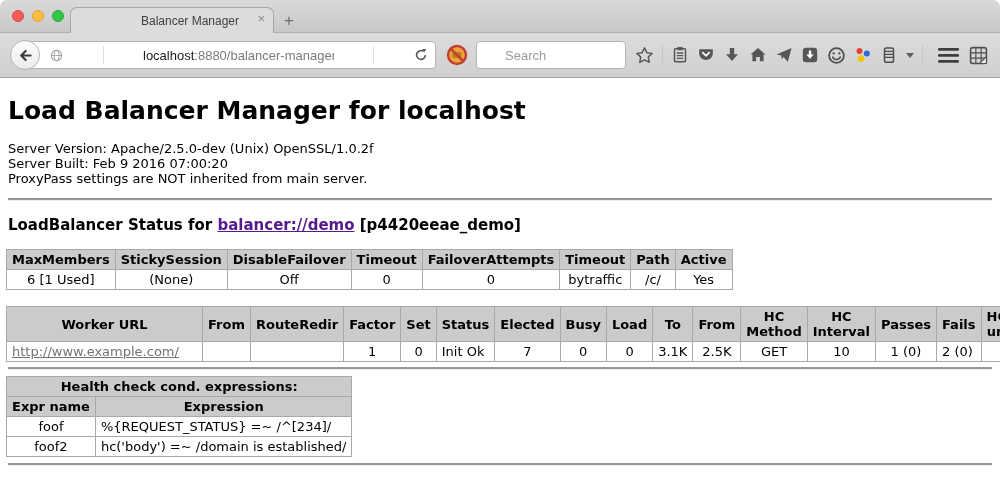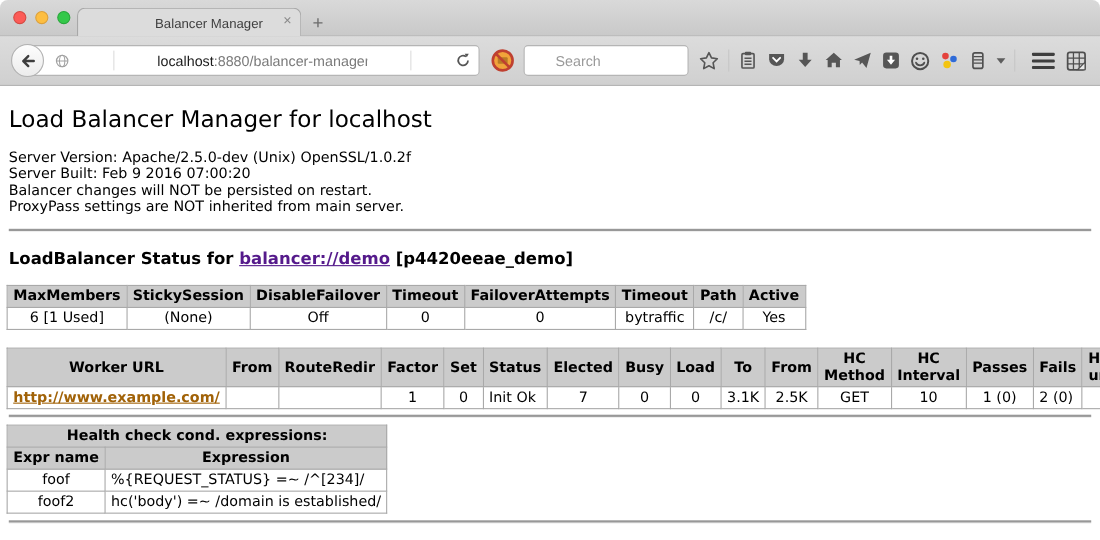--- a/index.html
+++ b/index.html
@@ -41,32 +41,32 @@
                      font-family:"Liberation Sans",sans-serif; background:transparent; }
   .searchbar input::placeholder { color:#9a9a9a; }
   .tools { display:flex; align-items:center; gap:8px; margin-left:9px; flex:1; }
   .tools .icon-btn { display:flex; flex:none; }
   .caret { width:0; height:0; border-left:4px solid transparent; border-right:4px solid transparent;
            border-top:5px solid #5d5d5d; flex:none; }
   .rightgrp { margin-left:auto; display:flex; align-items:center; gap:10px; padding-right:2px; }
 
   
   .content { background:#fff; color:#000; padding:0 8px; font-family:"DejaVu Sans", sans-serif; font-size:13px; }
-  h1 { font-size:21px; margin:18px 0 16px 0; font-weight:normal; }
+  h1 { font-size:25px; margin:18px 0 16px 0; font-weight:bold; }
   dl { margin:0 0 12px 0; }
   dt { line-height:15px; }
   hr { border:0; height:2px; background:#989898; box-shadow:0 1px 0 #eeeeee; margin:10px 0 8px 0; }
   h3 { font-size:15px; font-weight:bold; margin:16px 0 15px 0; }
   h3 a { color:#551a8b; }
   table { border-collapse:collapse; font-size:13px; margin:0 0 4px -2px; }
   th, td { border:1px solid #a9a9a9; padding:2px 5px; height:20px; }
   th { background:#cbcbcb; font-weight:bold; text-align:center; }
   td { text-align:center; }
   td.al { text-align:left; }
-  td a { color:#a16207;font-weight:bold; }
+  td a { color:#737373; }
   .t1 { margin-bottom:16px; }
   .t2 { margin-bottom:5px; }
   .t2 .wurl { min-width:196px; }
   .t3 { margin-bottom:5px; }
   .hr-tight { margin:4px 0 7px 0; }
   .hr-bottom { margin:6px 0 0 0; }
 </style>
 </head>
 <body>
 
@@ -208,21 +208,20 @@
       </div>
     </div>
   </div>
 
   <div class="content">
     <h1>Load Balancer Manager for localhost</h1>
 
     <dl>
       <dt>Server Version: Apache/2.5.0-dev (Unix) OpenSSL/1.0.2f</dt>
       <dt>Server Built: Feb 9 2016 07:00:20</dt>
-      <dt>Balancer changes will NOT be persisted on restart.</dt>
       <dt>ProxyPass settings are NOT inherited from main server.</dt>
     </dl>
 
     <hr>
 
     <h3><span>LoadBalancer Status for </span><a href="#">balancer://demo</a><span> [p4420eeae_demo]</span></h3>
 
     <table class="t1">
       <thead>
         <tr>

